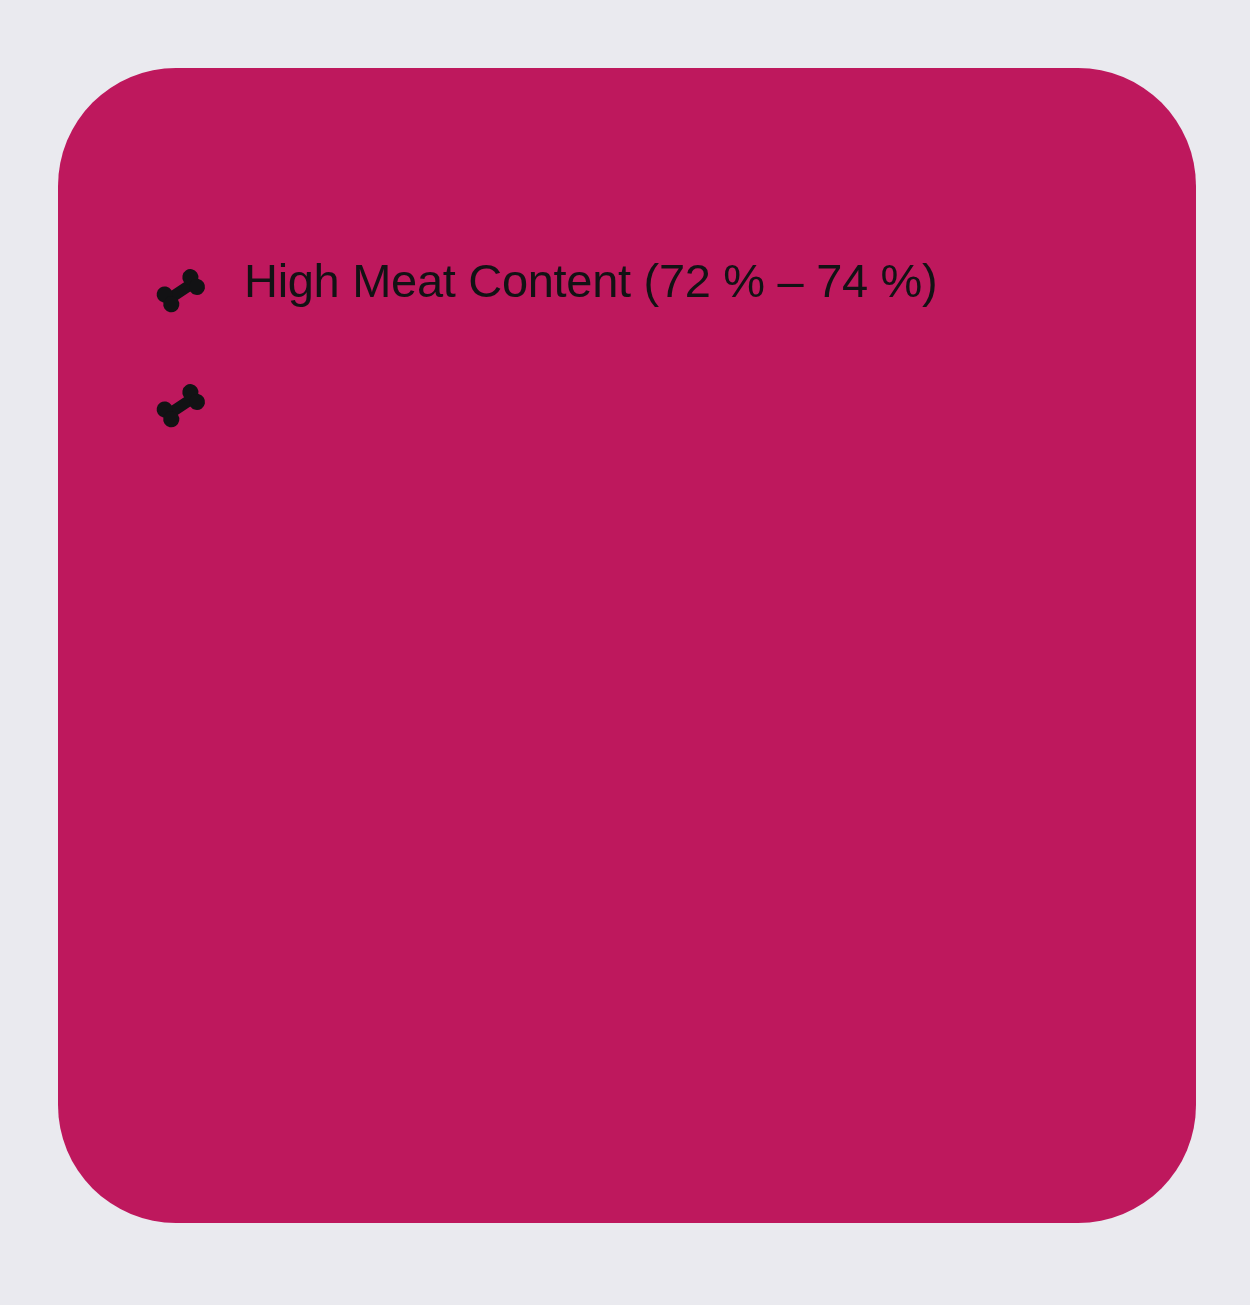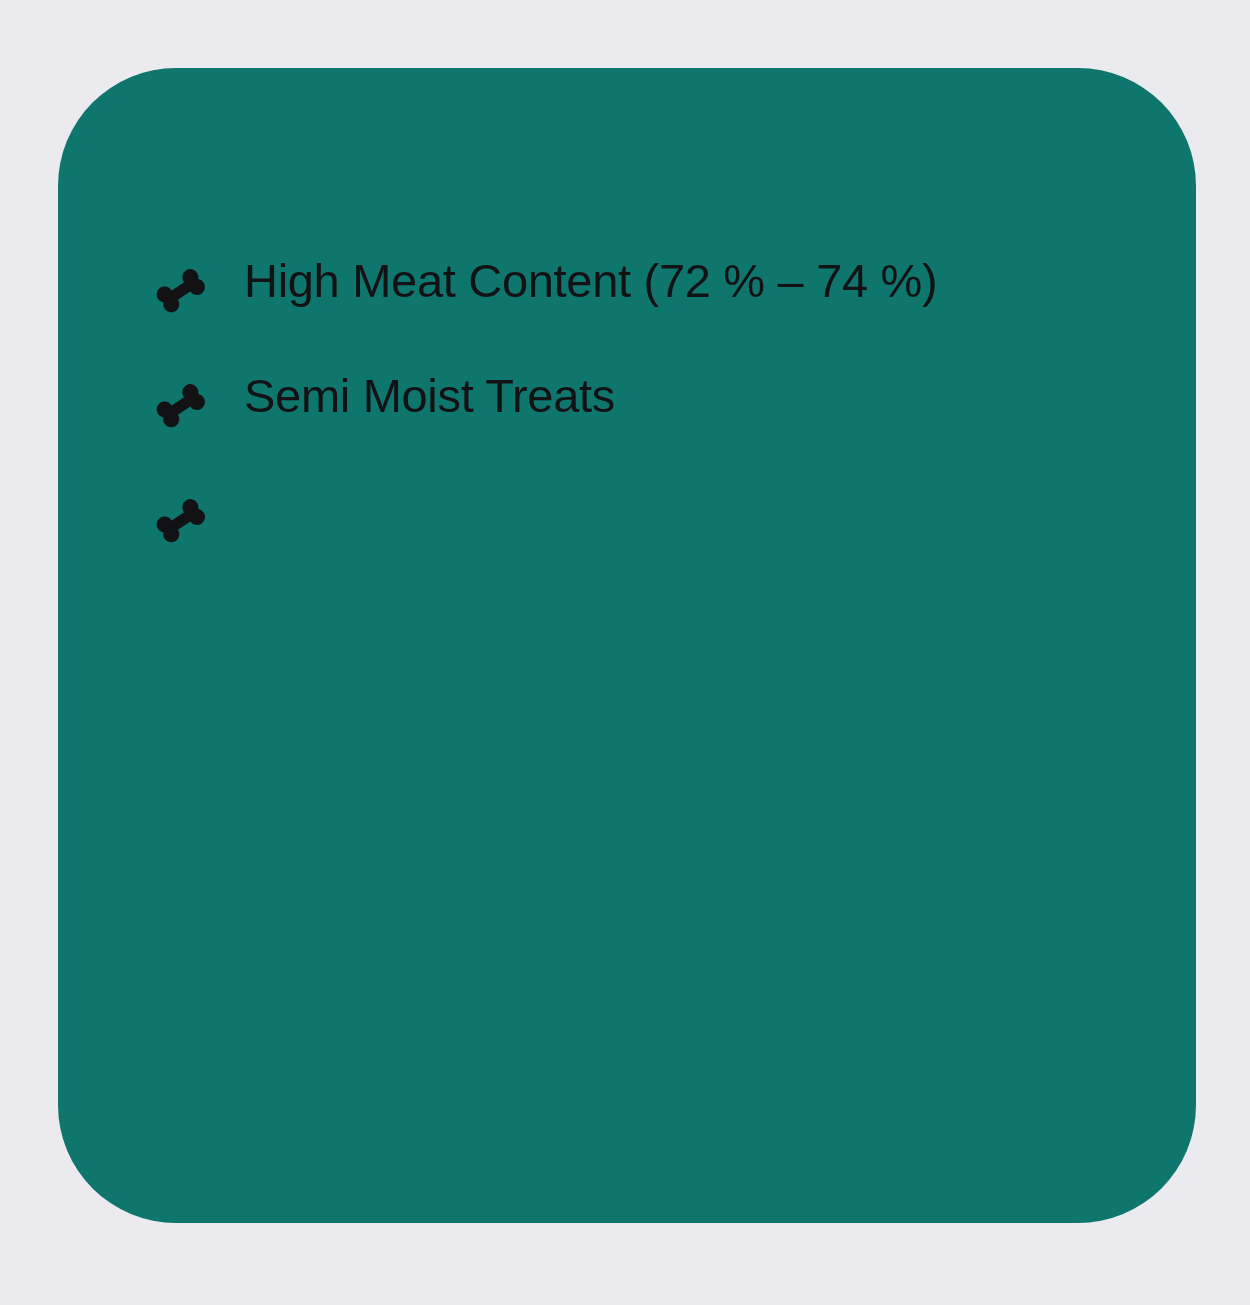--- a/index.html
+++ b/index.html
@@ -21,21 +21,21 @@
     height: 1305px;
     background: #eaeaef;
   }
 
   .feature-card {
     position: absolute;
     left: 58px;
     top: 68px;
     width: 1138px;
     height: 1155px;
-    background: #0f766e;
+    background: #be185d;
     border-radius: 118px;
     box-sizing: border-box;
   }
 
   .feature-list {
     position: absolute;
     left: 92px;
     top: 180px;
     width: 1000px;
     list-style: none;
@@ -96,34 +96,20 @@
               <circle cx="25" cy="40" r="13" fill="#121214"></circle>
               <circle cx="25" cy="59" r="13" fill="#121214"></circle>
               <circle cx="75" cy="40" r="13" fill="#121214"></circle>
               <circle cx="75" cy="59" r="13" fill="#121214"></circle>
             </g>
           </svg>
         </span>
         <span class="feature-text">High Meat Content (72 % – 74 %)</span>
       </li>
 
-      <li class="feature-item">
-        <span class="bullet-icon">
-          <svg viewBox="0 0 100 100" xmlns="http://www.w3.org/2000/svg" aria-hidden="true">
-            <g transform="rotate(-34 50 50)">
-              <rect x="26" y="41" width="48" height="18" rx="9" fill="#121214"></rect>
-              <circle cx="25" cy="40" r="13" fill="#121214"></circle>
-              <circle cx="25" cy="59" r="13" fill="#121214"></circle>
-              <circle cx="75" cy="40" r="13" fill="#121214"></circle>
-              <circle cx="75" cy="59" r="13" fill="#121214"></circle>
-            </g>
-          </svg>
-        </span>
-        <span class="feature-text">Semi Moist Treats</span>
-      </li>
 
 
 
       <li class="feature-item">
         <span class="bullet-icon">
           <svg viewBox="0 0 100 100" xmlns="http://www.w3.org/2000/svg" aria-hidden="true">
             <g transform="rotate(-34 50 50)">
               <rect x="26" y="41" width="48" height="18" rx="9" fill="#121214"></rect>
               <circle cx="25" cy="40" r="13" fill="#121214"></circle>
               <circle cx="25" cy="59" r="13" fill="#121214"></circle>

